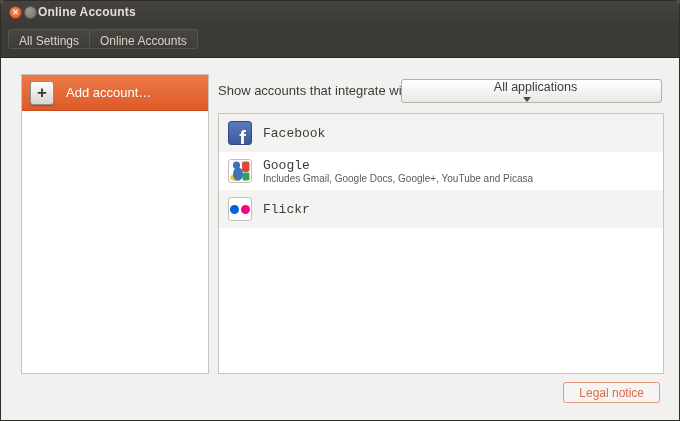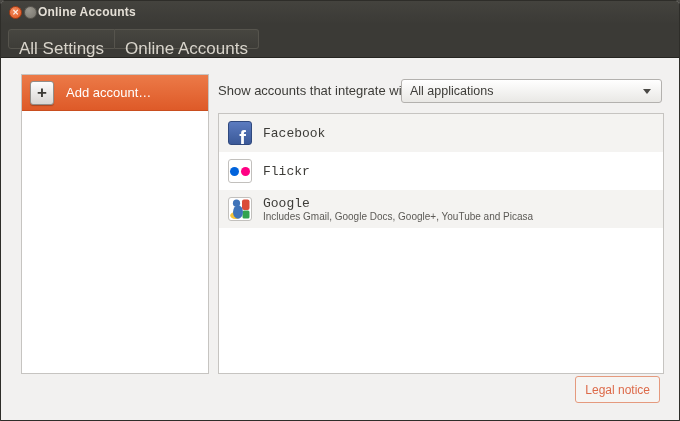--- a/index.html
+++ b/index.html
@@ -35,24 +35,24 @@
     color:#e4dfd6; font-size:12px; font-weight:bold; letter-spacing:.2px;
   }
 
   
   .toolbar {
     position:absolute; top:23px; left:0; right:0; height:34px;
     background:#3b3a36; border-bottom:1px solid #262521;
   }
   .nav-group { position:absolute; left:7px; top:5px; display:flex; }
   .nav-btn {
-    height:20px; padding:8px 10px; font-family:inherit;
+    height:20px; padding:0 10px; font-family:inherit;
     background:linear-gradient(#474640,#3e3d38);
     border:1px solid #56544d;
-    color:#d8d4cb; font-size:17px; line-height:22px; cursor:pointer;
+    color:#d8d4cb; font-size:12px; line-height:22px; cursor:pointer;
   }
   .nav-btn:first-child { border-radius:3px 0 0 3px; }
   .nav-btn + .nav-btn { border-left:none; border-radius:0 3px 3px 0; }
 
   
   .content { position:absolute; top:57px; left:0; right:0; bottom:0; background:#f2f1f0; }
 
   
   .sidebar-panel {
     position:absolute; left:20px; top:16px; width:188px; height:300px;
@@ -74,21 +74,21 @@
   .add-label { margin-left:12px; color:#ffffff; font-size:13px;text-align:center; }
 
   
   .filter-label {
     position:absolute; left:217px; top:25px; font-size:13px; color:#3d3c38;
   }
   .dropdown {
     position:absolute; left:400px; top:21px; width:261px; height:24px;
     background:linear-gradient(#ffffff,#e9e8e5);
     border:1px solid #b3b1ae; border-radius:3px; cursor:pointer;
-    display:flex; align-items:center;
+    display:flex; align-items:center;flex-direction:column;
   }
   .dropdown-value { margin-left:8px; font-size:12.5px; color:#3d3c38; flex:1; }
   .chevron {
     width:0; height:0; margin-right:10px;
     border-left:4px solid transparent; border-right:4px solid transparent;
     border-top:5px solid #4a4945;
   }
 
   
   .accounts-list {
@@ -112,21 +112,21 @@
   .dot-blue { background:#0063DC; }
   .dot-pink { background:#FF0084; }
   .google-icon { background:#ffffff; border:1px solid #c2c0bd; }
   .ptext { margin-left:11px; display:flex; flex-direction:column; justify-content:center; }
   .pname { font-size:13px; color:#3d3c38; line-height:15px;font-family:Liberation Mono, monospace; }
   .psub  { font-size:10px; color:#5c5a56; line-height:12px; }
   .psub:empty { display:none; }
 
   
   .legal-btn {
-    position:absolute; right:19px; bottom:17px; height:27px; padding:0 9px;
+    position:absolute; right:19px; bottom:17px; height:21px; padding:0 15px;
     background:#f6f5f3; border:1px solid #e59a7e; border-radius:3px;
     color:#dd6a49; font-size:12px; font-family:inherit; cursor:pointer;
   }
 </style>
 </head>
 <body>
 
 <div class="window">
 
   <div class="titlebar">
@@ -158,46 +158,46 @@
       <div class="chevron"></div>
     </div>
 
     <div class="accounts-list">
         <div class="provider-row">
     <span class="icon facebook-icon">
             <span class="fb-f">f</span>
           </span>
     <div class="ptext">
       <div class="pname">Facebook</div>
-
-    </div>
-  </div>
-        <div class="provider-row">
-    <span class="icon flickr-icon">
-            <span class="dot dot-blue"></span>
-            <span class="dot dot-pink"></span>
-          </span>
-    <div class="ptext">
-      <div class="pname">Flickr</div>
 
     </div>
   </div>
         <div class="provider-row">
     <span class="icon google-icon">
             <svg width="20" height="20" viewBox="0 0 20 20">
               <rect x="12" y="0.5" width="7.5" height="10.5" rx="2" fill="#DA4B38"></rect>
               <rect x="12.5" y="11.5" width="7" height="8" rx="1.5" fill="#32A350"></rect>
               <ellipse cx="5.5" cy="16.5" rx="5.3" ry="3.5" fill="#F6C338"></ellipse>
               <ellipse cx="8" cy="13" rx="5" ry="6.8" fill="#3F73B9"></ellipse>
               <circle cx="6.5" cy="4.2" r="3.6" fill="#3F73B9"></circle>
             </svg>
           </span>
     <div class="ptext">
       <div class="pname">Google</div>
       <div class="psub">Includes Gmail, Google Docs, Google+, YouTube and Picasa</div>
     </div>
   </div>
+        <div class="provider-row">
+    <span class="icon flickr-icon">
+            <span class="dot dot-blue"></span>
+            <span class="dot dot-pink"></span>
+          </span>
+    <div class="ptext">
+      <div class="pname">Flickr</div>
+
+    </div>
+  </div>
       </div>
 
     <button class="legal-btn">Legal notice</button>
   </div>
 
 </div>
 
 </body></html>

